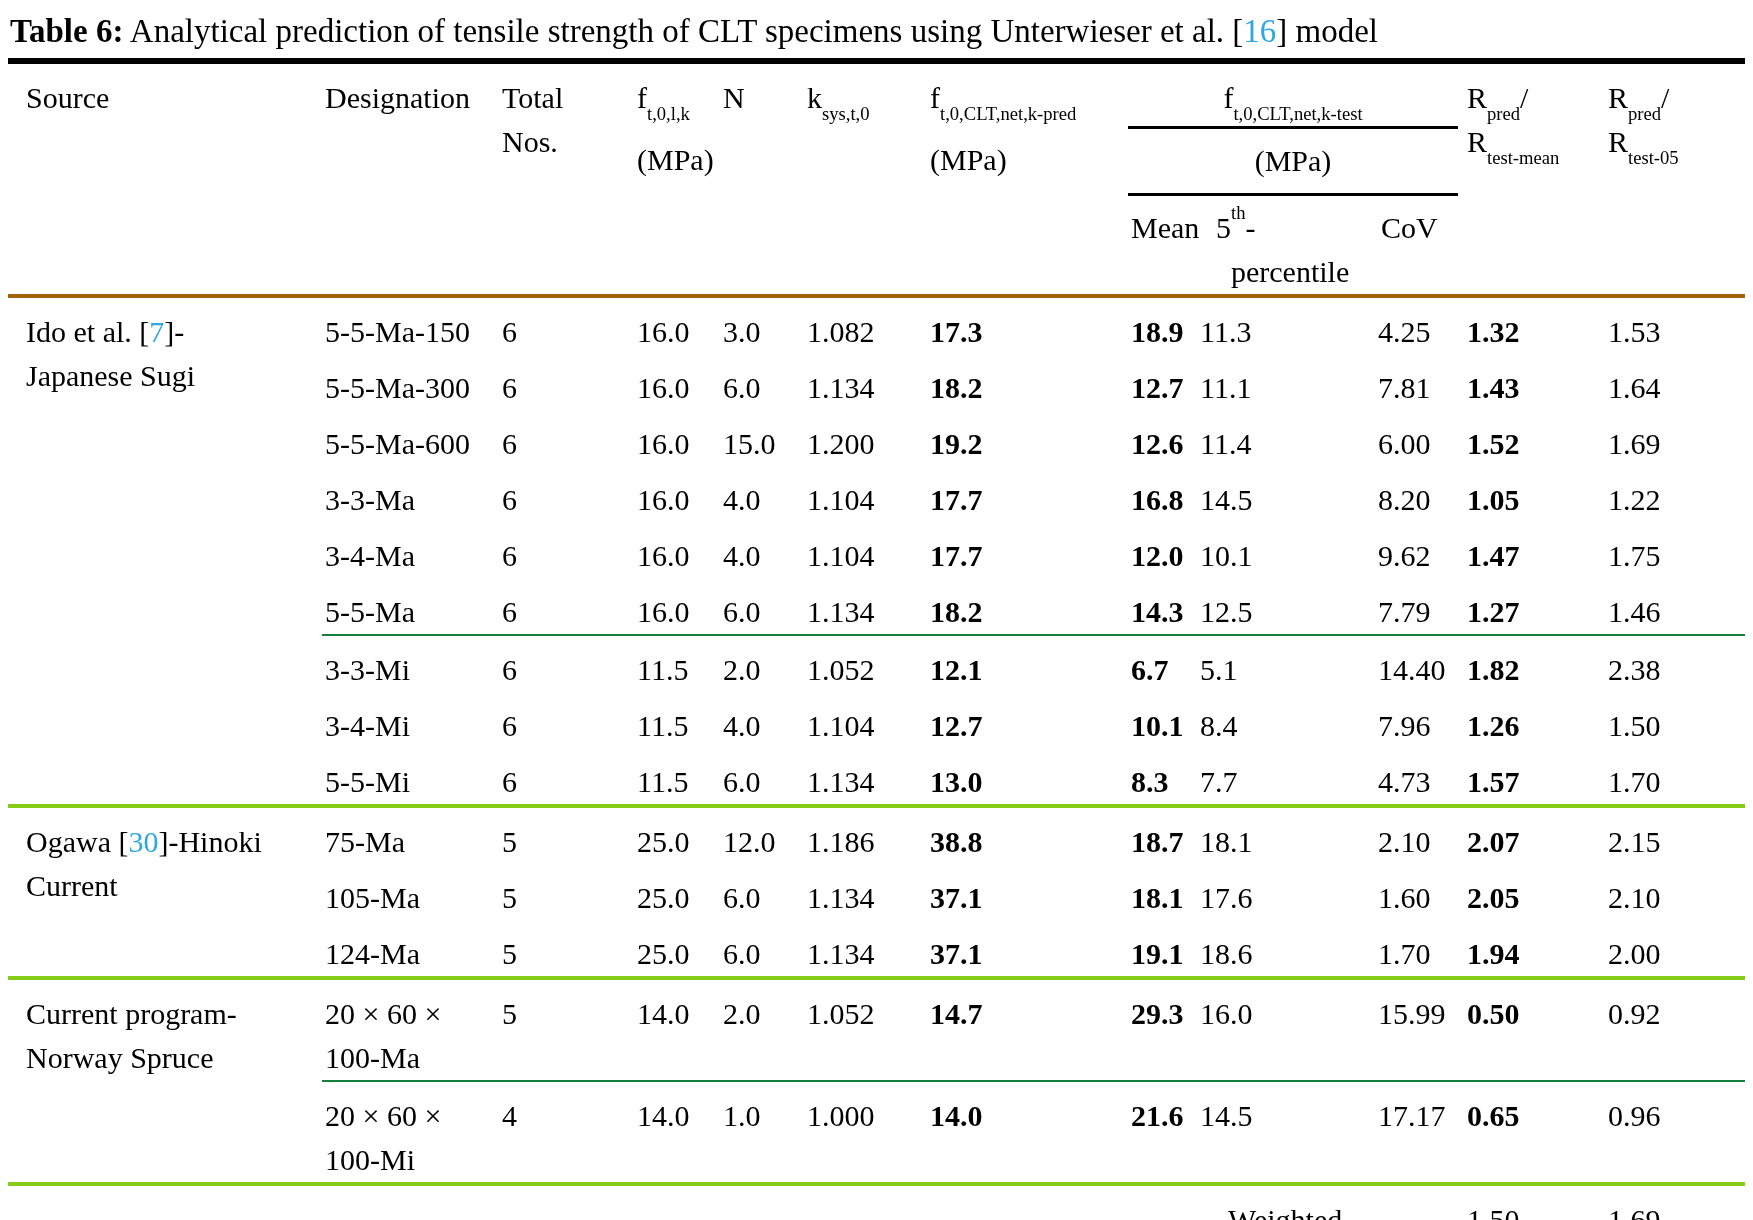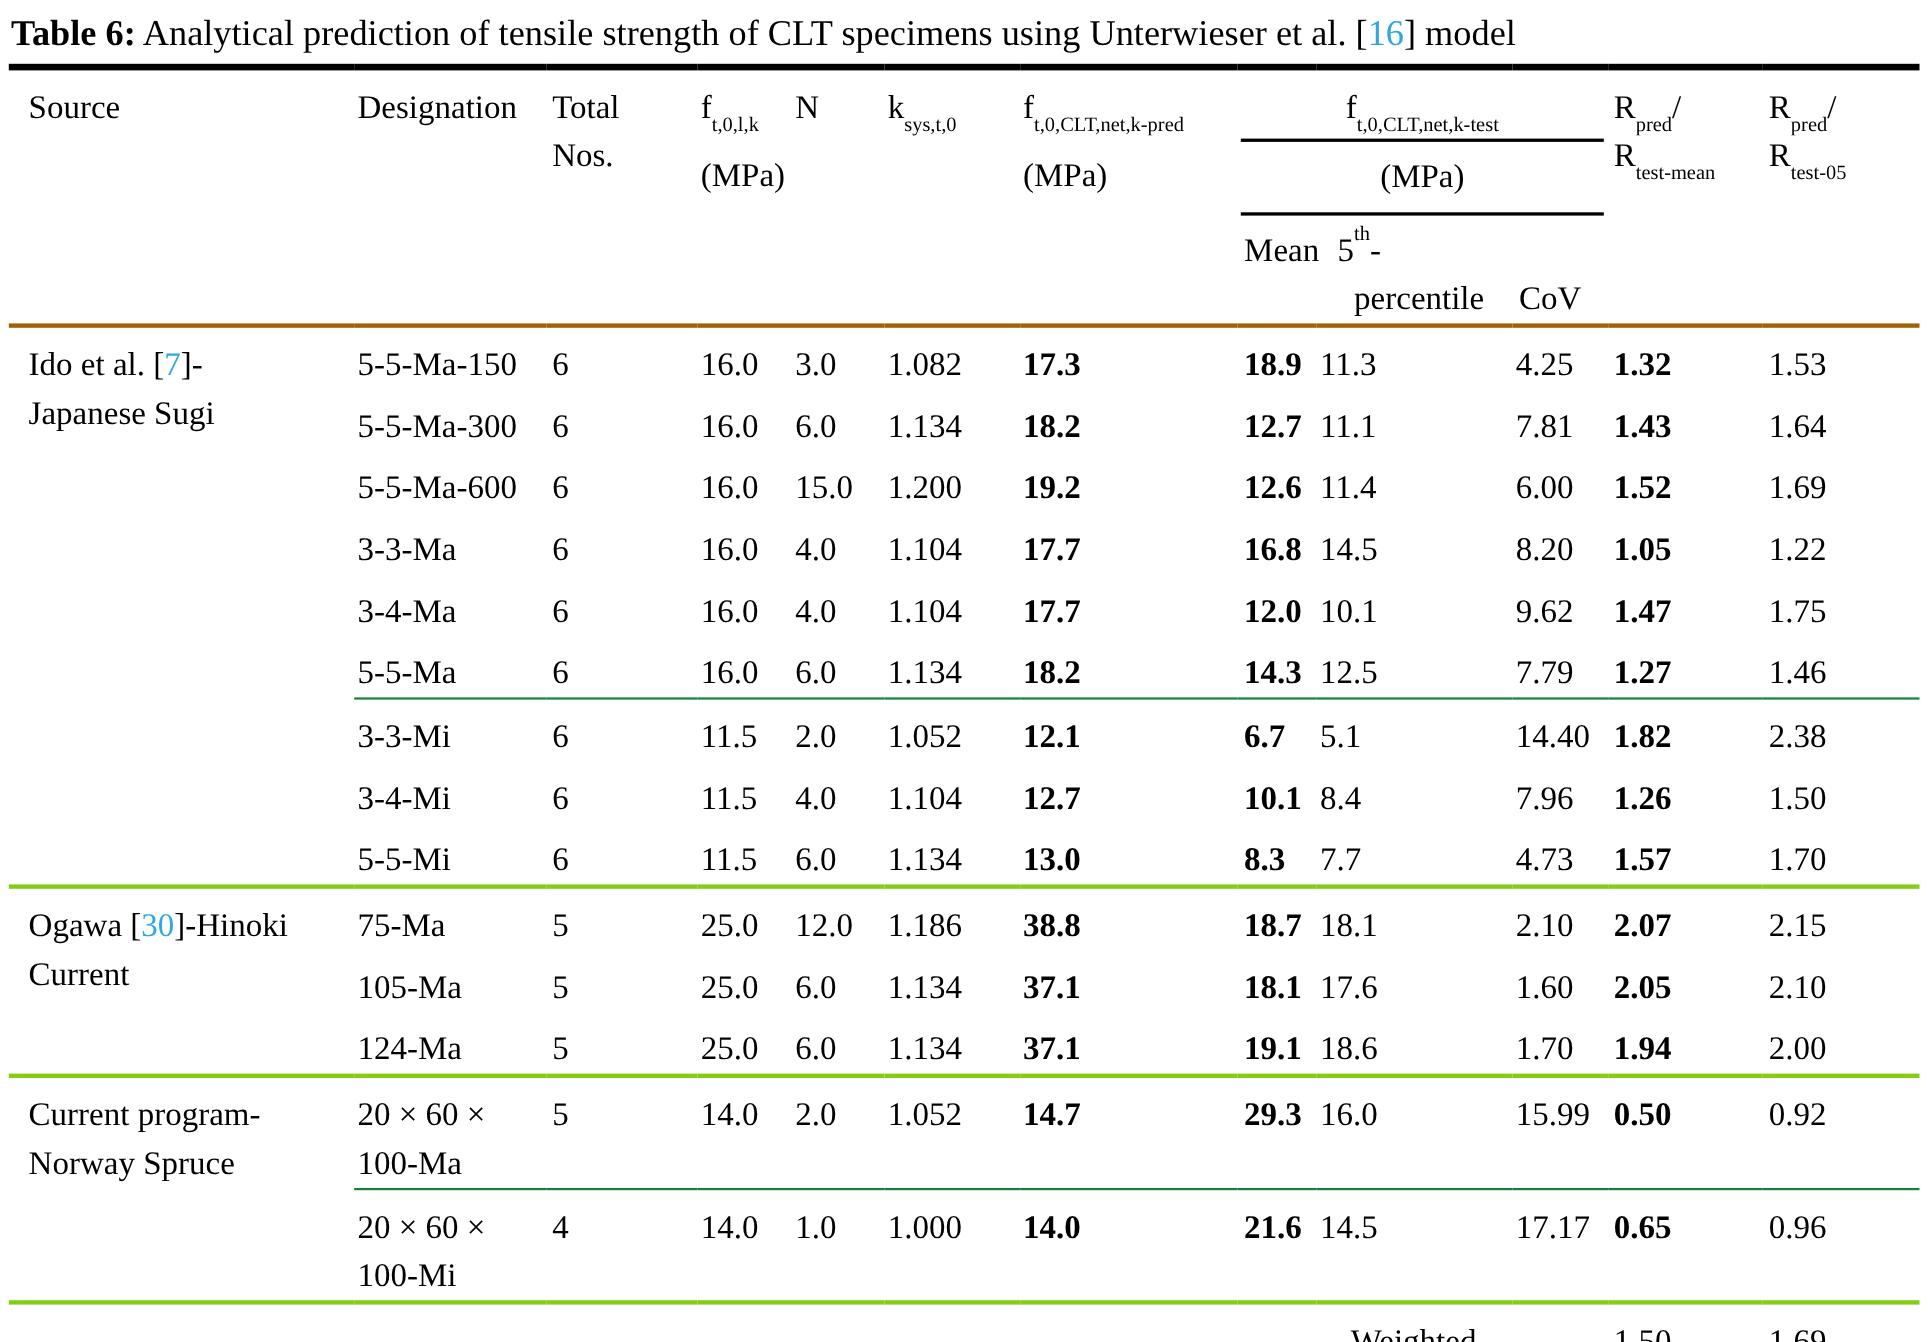--- a/index.html
+++ b/index.html
@@ -52,21 +52,21 @@
   
   th.grp { padding:12px 0 0 0; }
   .grp-top { margin:0 4px 0 3px; text-align:center;
              border-bottom:3px solid #000; padding-bottom:6px; }
   .grp-mpa { margin:0 4px 0 3px; text-align:center;
              border-bottom:3px solid #000; padding:10px 0; }
   .grp-subs { display:flex; margin-left:3px; padding-top:10px; }
   .sub-mean { width:69px; padding-left:3px; }
   .sub-p5   { width:162px; padding-left:16px; }
   .p5-l2    { margin-left:15px; }
-  .sub-cov  { flex:1; padding-left:3px;margin-top:44px; }
+  .sub-cov  { flex:1; padding-left:3px; }
 
   .wlabel { padding-left:31px; white-space:pre-line; }
 </style>
 </head>
 <body>
 
 <div class="page">
 
   <div class="caption">
     <span class="cap-label">Table 6:</span><span> Analytical prediction of tensile strength of CLT specimens using Unterwieser et al. [</span><span class="ref">16</span><span>] model</span>

